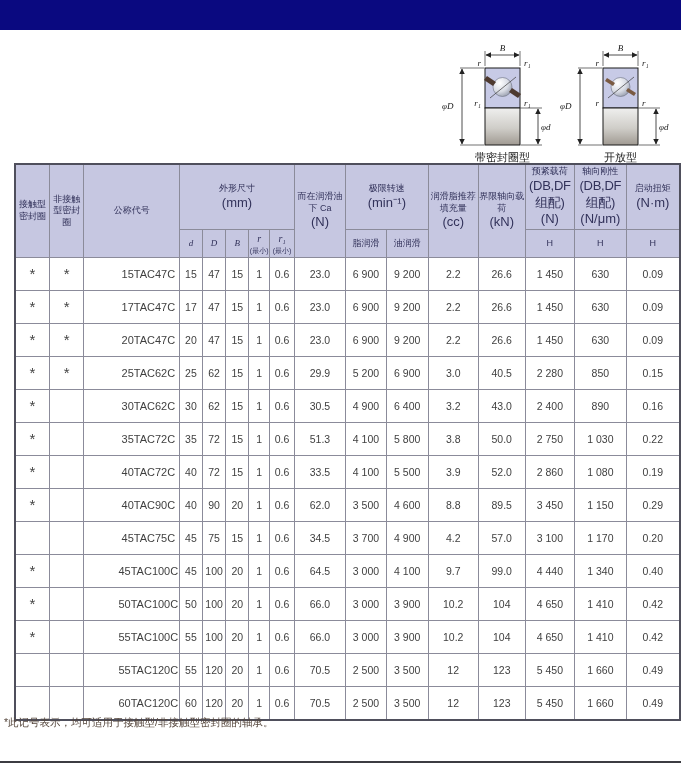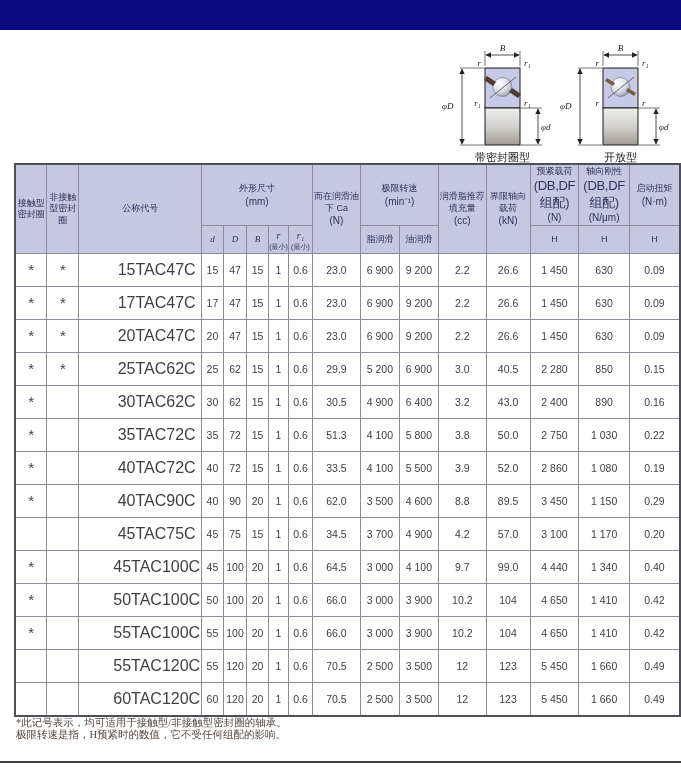--- a/index.html
+++ b/index.html
@@ -36,34 +36,33 @@
     font-size: 9px; line-height: 1.3;
     padding: 1px 0;
   }
   .spec-table td {
     background: #ffffff;
     color: #3f3f3f;
     font-size: 10.5px;
     height: 33px;
     padding: 0 1px;
   }
-  .hdr-unit { font-size: 10px; }
+  .hdr-unit { font-size: 13px; }
   .hdr-sub  { font-size: 13px; letter-spacing: -0.3px; }
   .dim-letter { font-style: italic; font-family: "Liberation Serif", serif; font-size: 10px; }
   .min-note { font-size: 7px; display: block; }
   td.star { font-size: 15px; line-height: 10px; color: #444; }
-  td.desig { font-size: 16px; letter-spacing: 0; padding-left: 34px; }
+  td.desig { font-size: 11px; letter-spacing: 0; padding-left: 34px; }
   .row1 { height: 60px; }
   .row2 { height: 28px; }
   .footnotes {
-    position: absolute; top: 717px; left: 16px;
+    position: absolute; top: 717px; left: 4px;
     width: 650px;
     font-size: 10.5px; line-height: 1.12;
     color: #55463c;
-    font-family: Liberation Serif, serif;
   }
   .bottom-rule {
     position: absolute; top: 761px; left: 0;
     width: 681px; height: 2px; background: #3c3c42;
   }
   .dim-label { font-style: italic; font-family: "Liberation Serif", serif; font-size: 9px; fill: #222; }
   .cap-label { font-size: 11px; fill: #1c1c1c; }
 </style>
 </head>
 <body>
@@ -481,16 +480,15 @@
         <td>123</td>
         <td>5 450</td>
         <td>1 660</td>
         <td>0.49</td>
       </tr>
     </tbody>
 </table>
 
 <div class="footnotes">
   <div>*此记号表示，均可适用于接触型/非接触型密封圈的轴承。</div>
-  <div>极限转速是指，H预紧时的数值，它不受任何组配的影响。</div>
 </div>
 
 <div class="bottom-rule"></div>
 
 </body></html>

